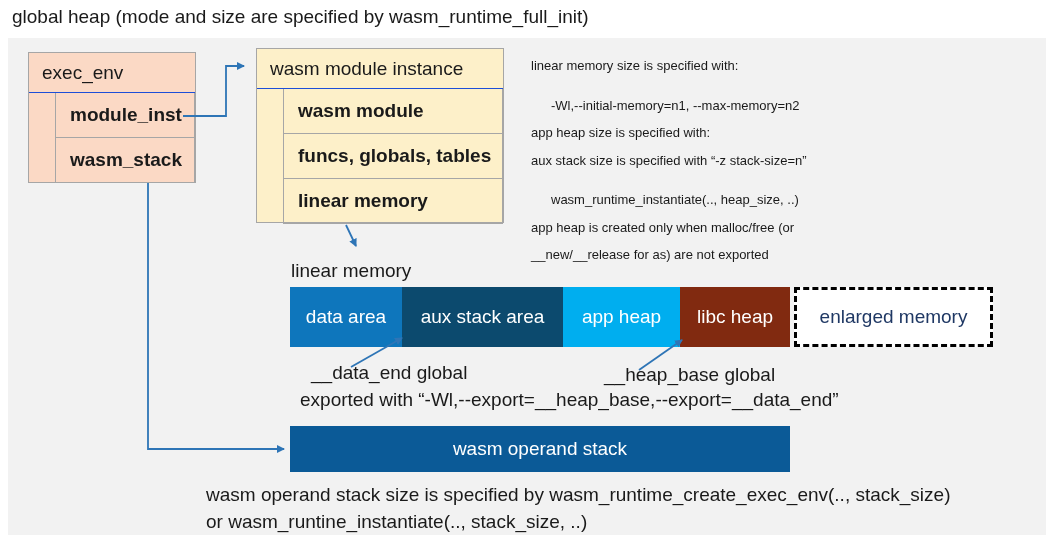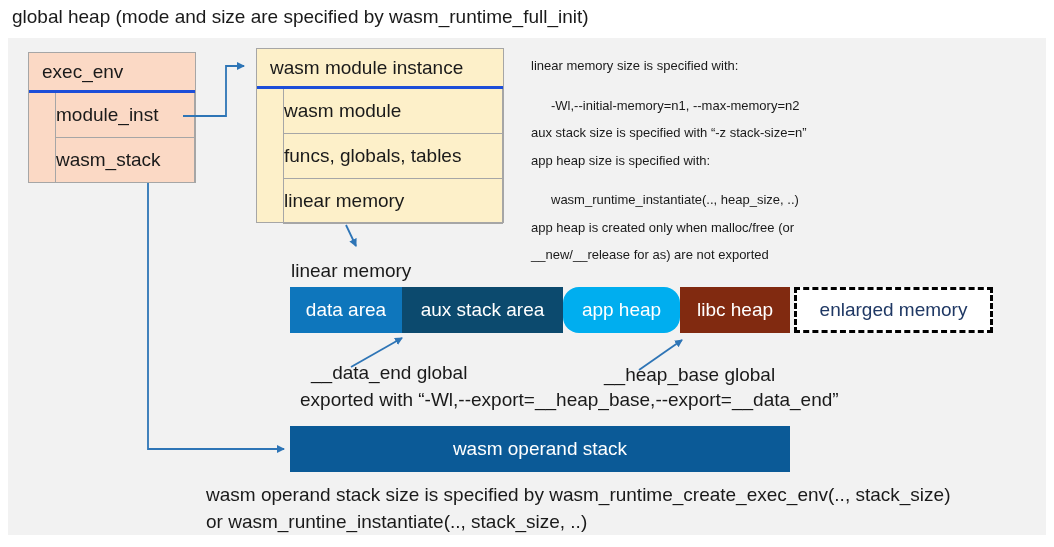--- a/index.html
+++ b/index.html
@@ -5,43 +5,43 @@
   * { margin: 0; padding: 0; box-sizing: border-box; }
   html, body { width: 1054px; height: 547px; background: #ffffff; overflow: hidden; }
   body { font-family: "Liberation Sans", "DejaVu Sans", sans-serif; color: #1a1a1a; position: relative; }
 
   .title { position: absolute; left: 12px; top: 6px; font-size: 19px; white-space: nowrap; }
 
   .panel { position: absolute; left: 8px; top: 38px; width: 1038px; height: 497px; background: #f2f2f2; }
 
   
   .struct { position: absolute; border: 1px solid #a6a6a6; }
-  .struct .hdr { height: 40px; display: flex; align-items: center; padding-left: 13px; font-size: 19px; border-bottom: 3px solid #1d4ed8; }
-  .struct .row { display: flex; align-items: center; font-size: 19px;
-                 border: 1px solid #a6a6a6; border-top: none; margin-left: 26px; width: calc(100% - 26px); }
+  .struct .hdr { height: 40px; display: flex; align-items: center; padding-left: 13px; font-size: 19px; border-bottom: 1px solid #1d4ed8; }
+  .struct .row { display: flex; align-items: center; padding-left: 14px; font-size: 19px;
+                 border: 1px solid #a6a6a6; border-top: none; margin-left: 26px; width: calc(100% - 26px); font-weight: bold; }
   .pink  { background: #fbd9c5; }
   .cream { background: #fdf0c9; }
   .exec-env { left: 28px; top: 52px; width: 168px; height: 131px; }
   .exec-env .row { height: 45px; }
   .instance { left: 256px; top: 48px; width: 248px; height: 175px; }
   .instance .row { height: 45px; }
 
   
   .info { position: absolute; left: 531px; top: 52px; font-size: 13px; line-height: 27.5px; }
   .info div { white-space: nowrap; }
   .info .indent { padding-left: 20px; margin-top: 12px; }
 
   
   .lm-label { position: absolute; left: 291px; top: 260px; font-size: 19px; }
-  .membar { position: absolute; left: 290px; top: 287px; height: 46px; display: flex; }
+  .membar { position: absolute; left: 290px; top: 287px; height: 60px; display: flex; }
   .seg { height: 100%; display: flex; align-items: center; justify-content: center;
          color: #ffffff; font-size: 19px; white-space: nowrap; }
   .seg0 { width: 112px; }
   .seg1 { width: 161px; }
-  .seg2 { width: 117px; border-radius: 16px; }
+  .seg2 { width: 117px; }
   .seg3 { width: 110px; }
   .enlarged { margin-left: 4px; width: 199px; height: 100%; background: #ffffff;
               border: 3px dashed #000000; display: flex; align-items: center; justify-content: center;
               font-size: 19px; white-space: nowrap; }
 
   .ann { position: absolute; font-size: 19px; white-space: nowrap; }
   .ann-dataend  { left: 311px; top: 362px; }
   .ann-heapbase { left: 604px; top: 364px; }
   .ann-exported { left: 300px; top: 389px; }
 
@@ -71,22 +71,22 @@
 <div class="struct cream instance">
   <div class="hdr">wasm module instance</div>
   <div class="row">wasm module</div>
   <div class="row">funcs, globals, tables</div>
   <div class="row">linear memory</div>
 </div>
 
 <div class="info">
   <div>linear memory size is specified with:</div>
   <div class="indent">-Wl,--initial-memory=n1, --max-memory=n2</div>
+  <div>app heap size is specified with:</div>
   <div>aux stack size is specified with “-z stack-size=n”</div>
-  <div>app heap size is specified with:</div>
   <div class="indent">wasm_runtime_instantiate(.., heap_size, ..)</div>
   <div>app heap is created only when malloc/free (or</div>
   <div>__new/__release for as) are not exported</div>
 </div>
 
 <div class="lm-label">linear memory</div>
 <div class="membar">
   <div class="seg seg0" style="background-color: rgb(14, 118, 188);">data area</div>
   <div class="seg seg1" style="background-color: #0c4a6e;">aux stack area</div>
   <div class="seg seg2" style="background-color: rgb(0, 174, 239);">app heap</div>

